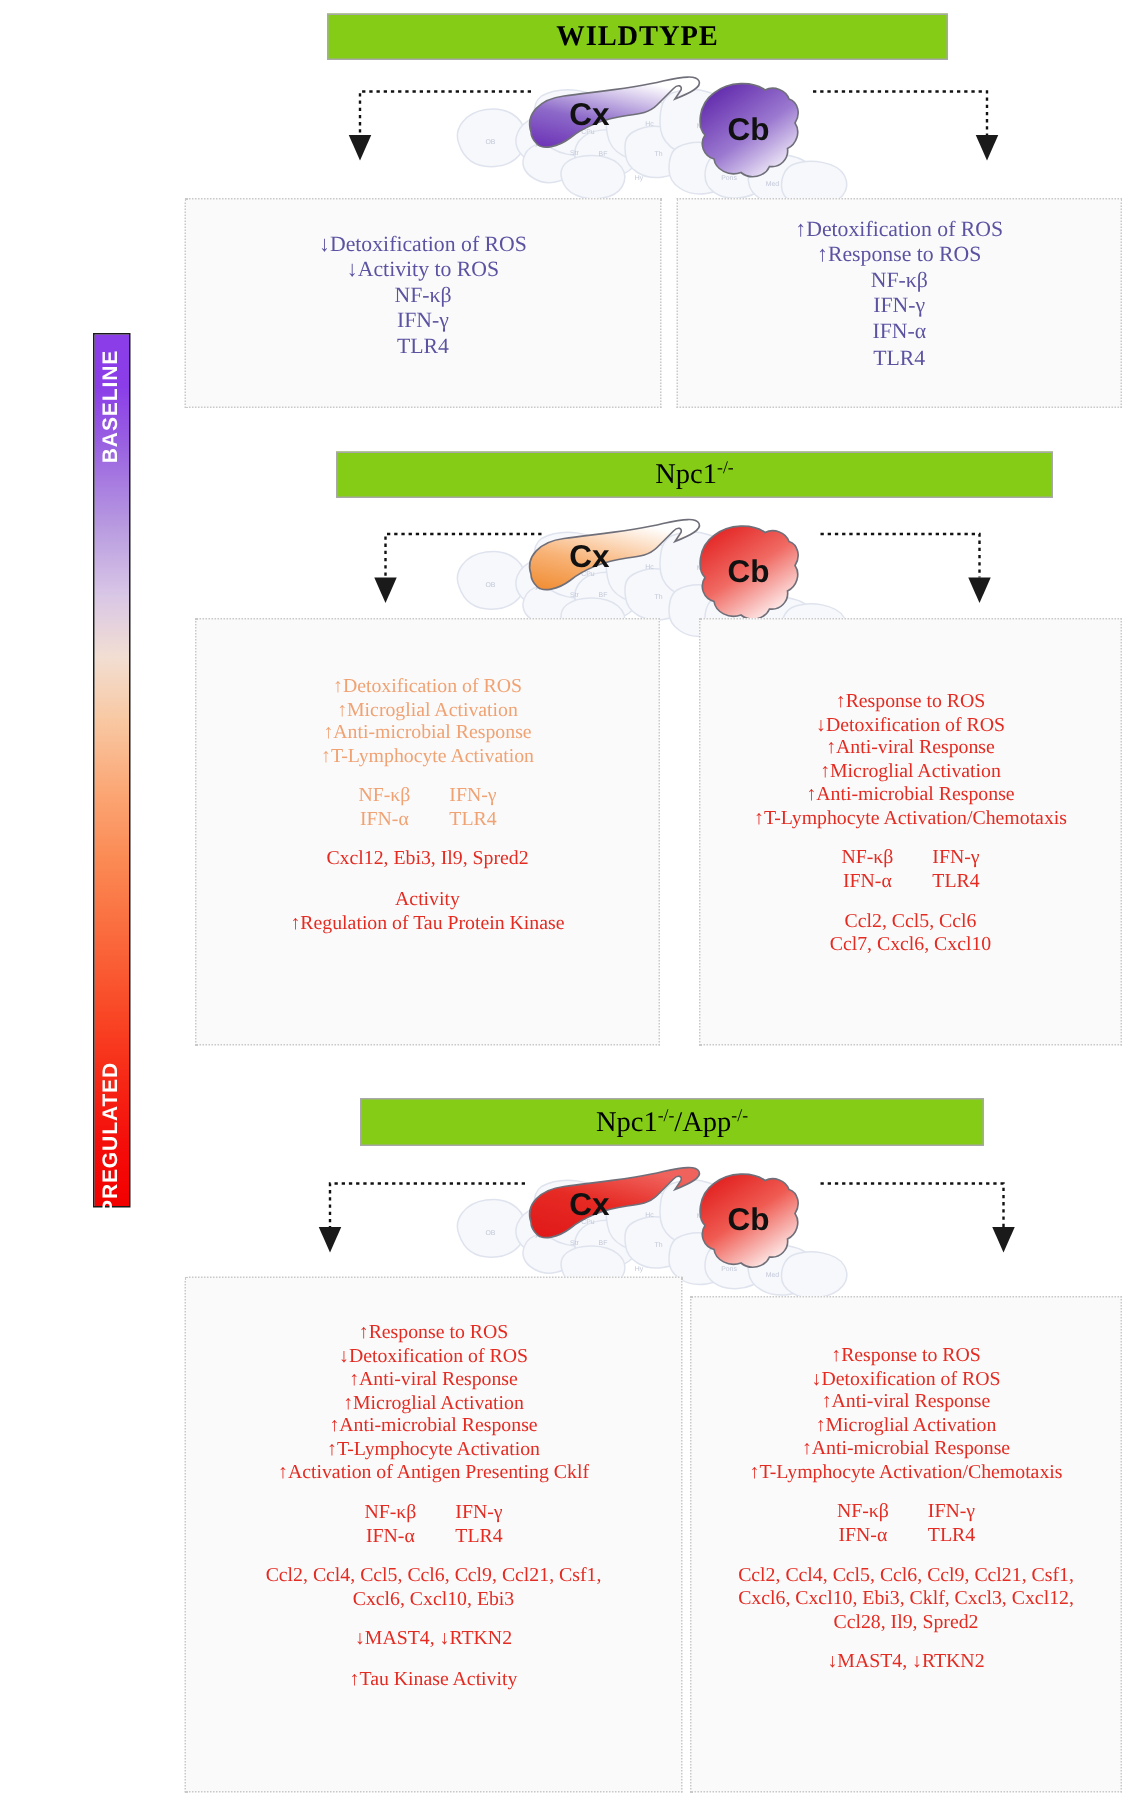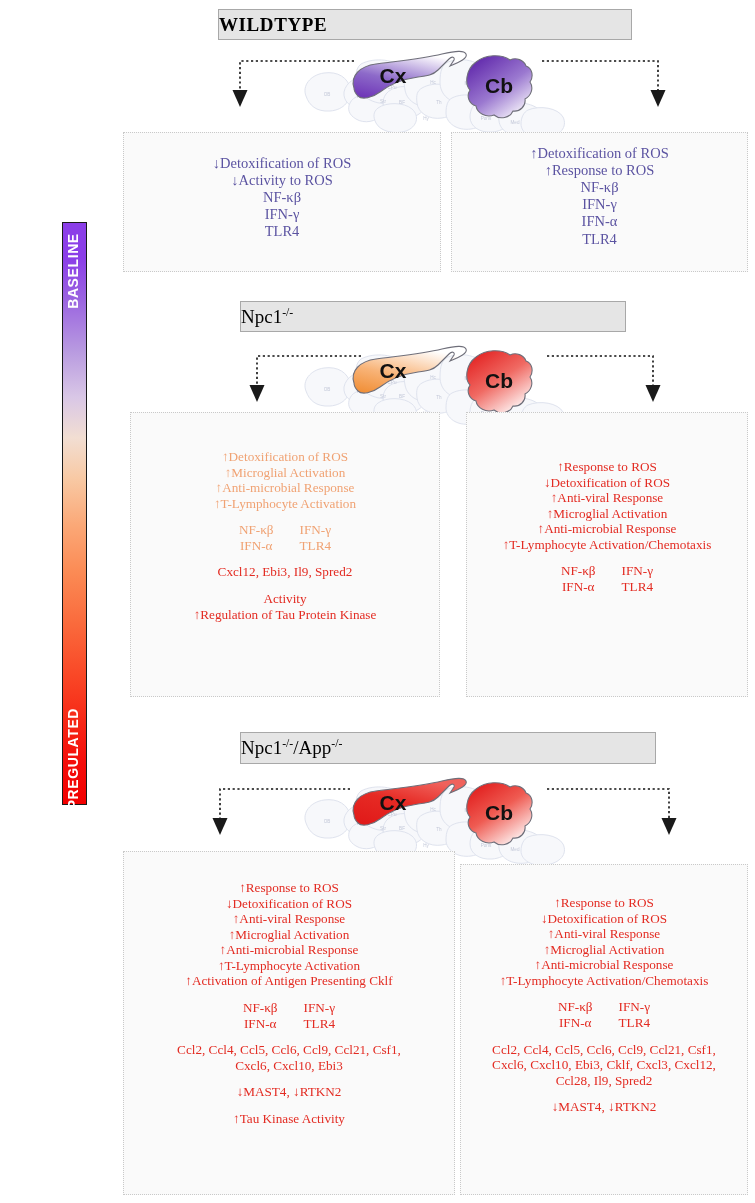--- a/index.html
+++ b/index.html
@@ -40,27 +40,27 @@
     position:absolute;white-space:nowrap;color:#ffffff;font-weight:bold;
     font-family:"Liberation Sans",sans-serif;font-size:14px;letter-spacing:.6px;
     transform-origin:50% 50%;transform:rotate(-90deg);text-align:center;
   }
   #colorbar-label-baseline{left:26px;top:262px;width:96px;height:18px;}
   #colorbar-label-upregulated{left:12px;top:755px;width:124px;height:18px;}
 
   
   .panel-header{
     position:absolute;box-sizing:border-box;
-    background:#e5e5e5;border:1px solid #a8a8a8;
-    display:flex;align-items:center;justify-content:flex-start;
+    background:#84cc16;border:1px solid #a8a8a8;
+    display:flex;align-items:center;justify-content:center;
     font-family:"Liberation Serif",serif;color:#000;
   }
   .panel-header .htxt{line-height:1;white-space:nowrap;}
   #header-wildtype{left:218px;top:9px;width:414px;height:31px;font-size:19px;font-weight:bold;letter-spacing:.6px;}
-  #header-npc1{left:240px;top:301px;width:386px;height:31px;font-size:19px;font-family:Liberation Serif, serif;}
+  #header-npc1{left:224px;top:301px;width:478px;height:31px;font-size:19px;font-family:Liberation Serif, serif;}
   #header-npc1app{left:240px;top:732px;width:416px;height:32px;font-size:19px;}
   sup.gt{font-size:.62em;vertical-align:super;letter-spacing:0;}
 
   
   .content-box{
     position:absolute;box-sizing:border-box;
     background:#fafafa;border:1px dotted #c9c9c9;
     text-align:center;line-height:1.18;
   }
   .blk{margin:0;padding:0;}
@@ -309,20 +309,24 @@
             <div class="col">
               <span class="ln">NF-κβ</span>
               <span class="ln">IFN-α</span>
             </div>
             <div class="col">
               <span class="ln">IFN-γ</span>
               <span class="ln">TLR4</span>
             </div>
           </div>
         </div>
+        <div class="blk" style="color: rgb(227, 43, 34);">
+          <span class="ln">Ccl2, Ccl5, Ccl6</span>
+          <span class="ln">Ccl7, Cxcl6, Cxcl10</span>
+        </div>
       </div>
   </div>
 
   <div id="header-npc1app" class="panel-header">
     <span class="htxt">
       <span>Npc1</span><sup class="gt">-/-</sup><span>/App</span><sup class="gt">-/-</sup>
     </span>
   </div>
 
   <svg class="brain-svg" id="brain-npc1app" style="left:300px;top:775px;" width="270" height="95" viewBox="0 0 270 95">

